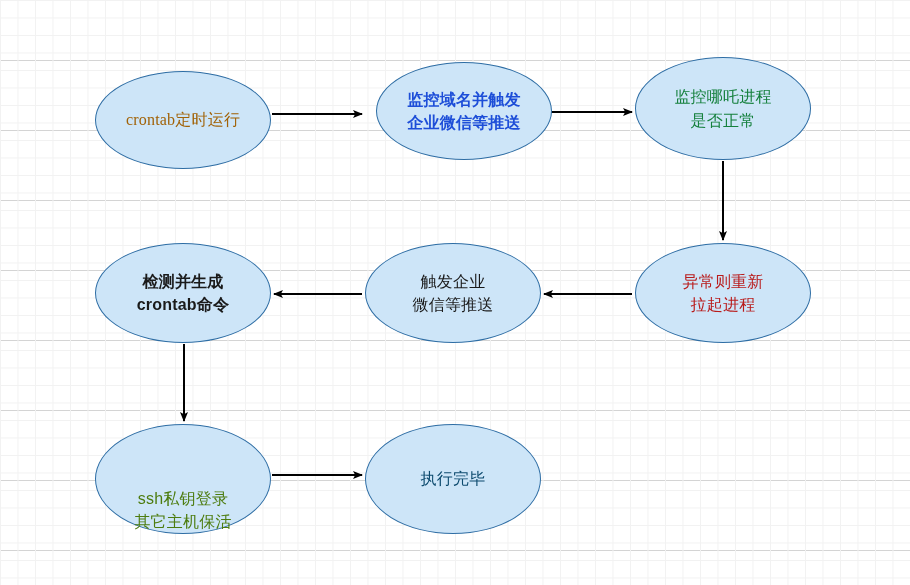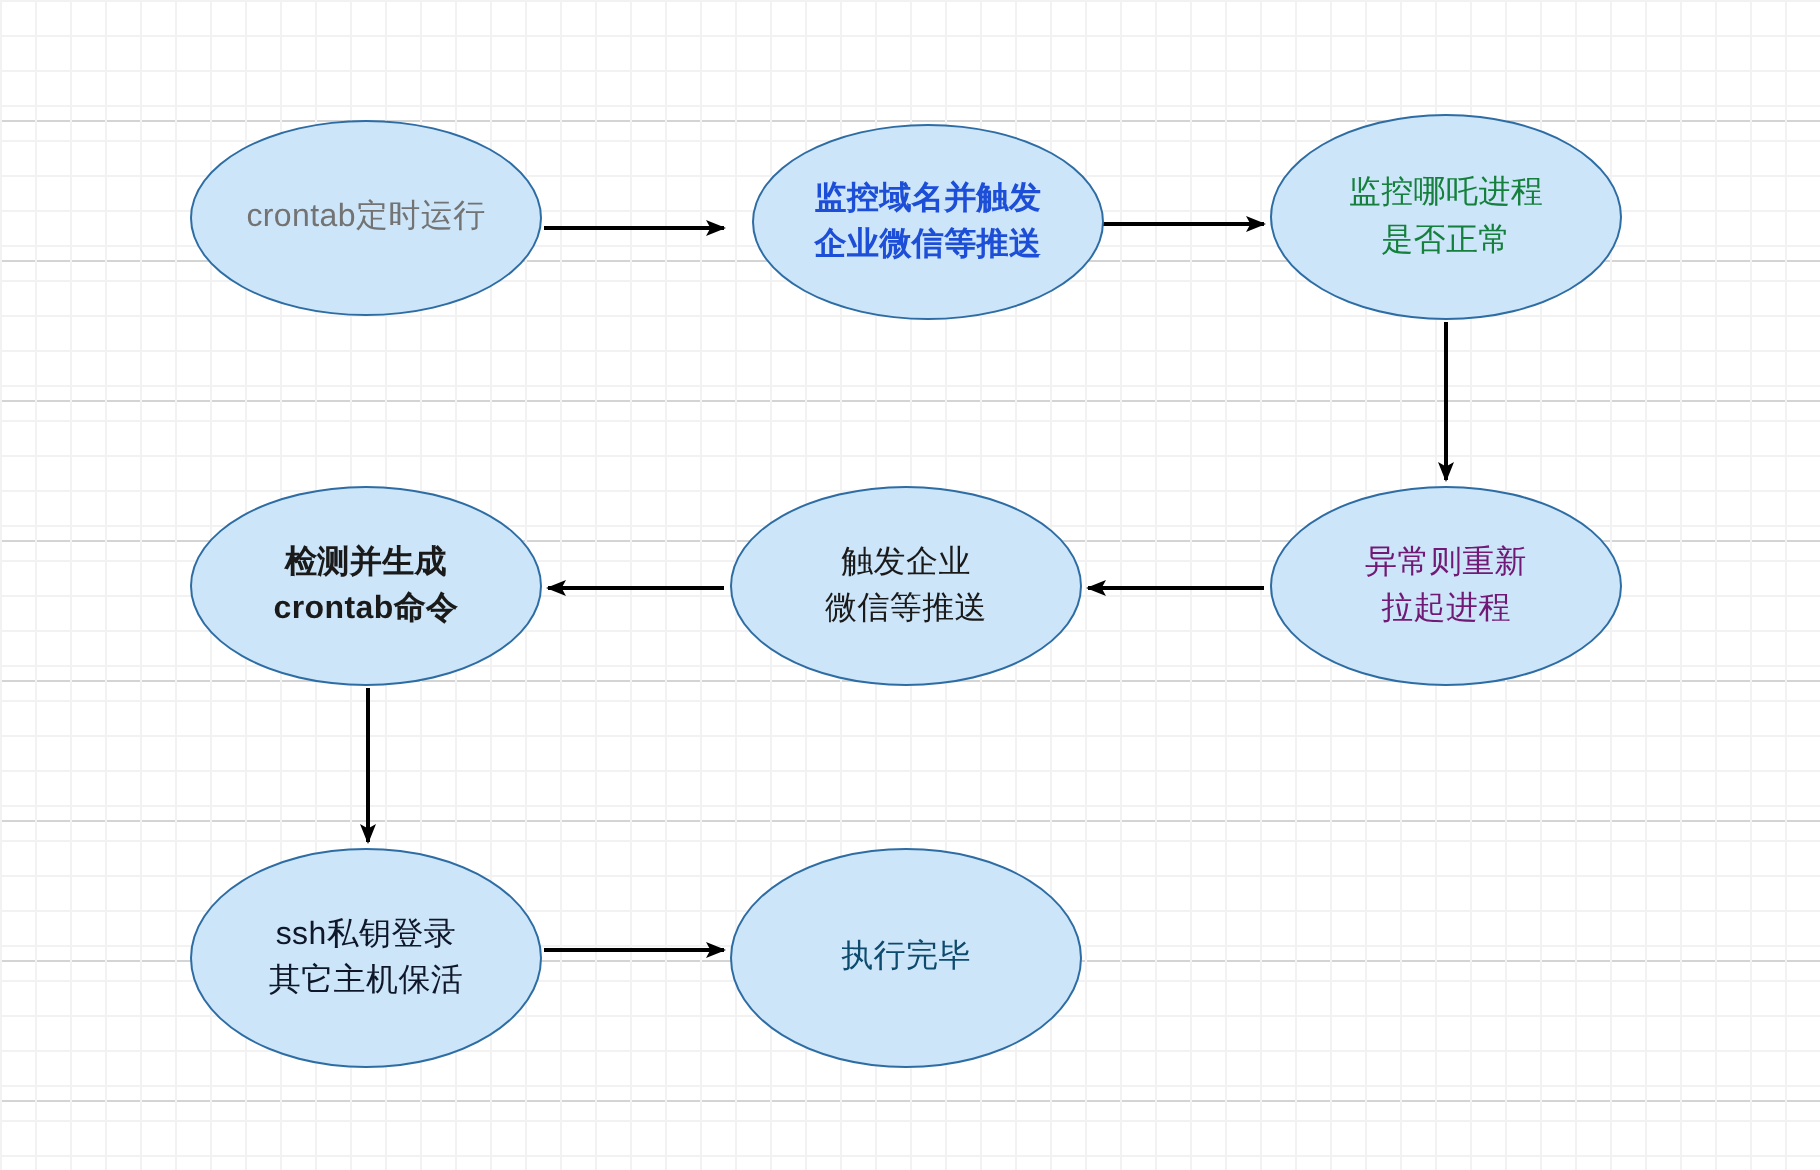--- a/index.html
+++ b/index.html
@@ -75,29 +75,29 @@
         <line x1="542" y1="112" x2="632" y2="112" stroke="#000000" stroke-width="2" marker-end="url(#arrowhead)"></line>
         <line x1="723" y1="161" x2="723" y2="240" stroke="#000000" stroke-width="2" marker-end="url(#arrowhead)"></line>
         <line x1="632" y1="294" x2="544" y2="294" stroke="#000000" stroke-width="2" marker-end="url(#arrowhead)"></line>
         <line x1="362" y1="294" x2="274" y2="294" stroke="#000000" stroke-width="2" marker-end="url(#arrowhead)"></line>
         <line x1="184" y1="344" x2="184" y2="421" stroke="#000000" stroke-width="2" marker-end="url(#arrowhead)"></line>
         <line x1="272" y1="475" x2="362" y2="475" stroke="#000000" stroke-width="2" marker-end="url(#arrowhead)"></line>
       </g>
   </svg>
 
   <div id="node-layer">
-      <div class="node" style="left: 95px; top: 60px; width: 176px; height: 98px; background: rgb(205, 229, 248); border-color: rgb(46, 109, 164); color: #737373;"><span class="node-label">crontab定时运行</span></div>
+      <div class="node" style="left: 95px; top: 71px; width: 176px; height: 98px; background: rgb(205, 229, 248); border-color: rgb(46, 109, 164); color: #a16207; font-family: Liberation Serif, serif;"><span class="node-label">crontab定时运行</span></div>
       <div class="node" style="left: 376px; top: 62px; width: 176px; height: 98px; background: rgb(205, 229, 248); border-color: rgb(46, 109, 164); color: #1d4ed8; font-weight: bold;"><span class="node-label">监控域名并触发
 企业微信等推送</span></div>
       <div class="node" style="left: 635px; top: 57px; width: 176px; height: 103px; background: rgb(205, 229, 248); border-color: rgb(46, 109, 164); color: #15803d;"><span class="node-label">监控哪吒进程
 是否正常</span></div>
-      <div class="node" style="left: 635px; top: 243px; width: 176px; height: 100px; background: rgb(205, 229, 248); border-color: rgb(46, 109, 164); color: #701a75;"><span class="node-label">异常则重新
+      <div class="node" style="left: 635px; top: 243px; width: 176px; height: 100px; background: rgb(205, 229, 248); border-color: rgb(46, 109, 164); color: #b91c1c;"><span class="node-label">异常则重新
 拉起进程</span></div>
       <div class="node" style="left: 365px; top: 243px; width: 176px; height: 100px; background: rgb(205, 229, 248); border-color: rgb(46, 109, 164); color: rgb(26, 26, 26); text-align: center;"><span class="node-label">触发企业
 微信等推送</span></div>
       <div class="node" style="left: 95px; top: 243px; width: 176px; height: 100px; background: rgb(205, 229, 248); border-color: rgb(46, 109, 164); color: rgb(26, 26, 26); font-weight: bold;"><span class="node-label">检测并生成
 crontab命令</span></div>
-      <div class="node" style="left: 95px; top: 424px; width: 176px; height: 110px; background: rgb(205, 229, 248); border-color: rgb(46, 109, 164); color: #0f172a;"><span class="node-label">ssh私钥登录
+      <div class="node" style="left: 95px; top: 424px; width: 176px; height: 110px; background: rgb(205, 229, 248); border-color: rgb(46, 109, 164); color: #4d7c0f; align-items: flex-end;"><span class="node-label">ssh私钥登录
 其它主机保活</span></div>
       <div class="node" style="left: 365px; top: 424px; width: 176px; height: 110px; background: rgb(205, 229, 248); border-color: rgb(46, 109, 164); color: #0c4a6e;"><span class="node-label">执行完毕</span></div>
     </div>
 
 </div>
 
 </body></html>

